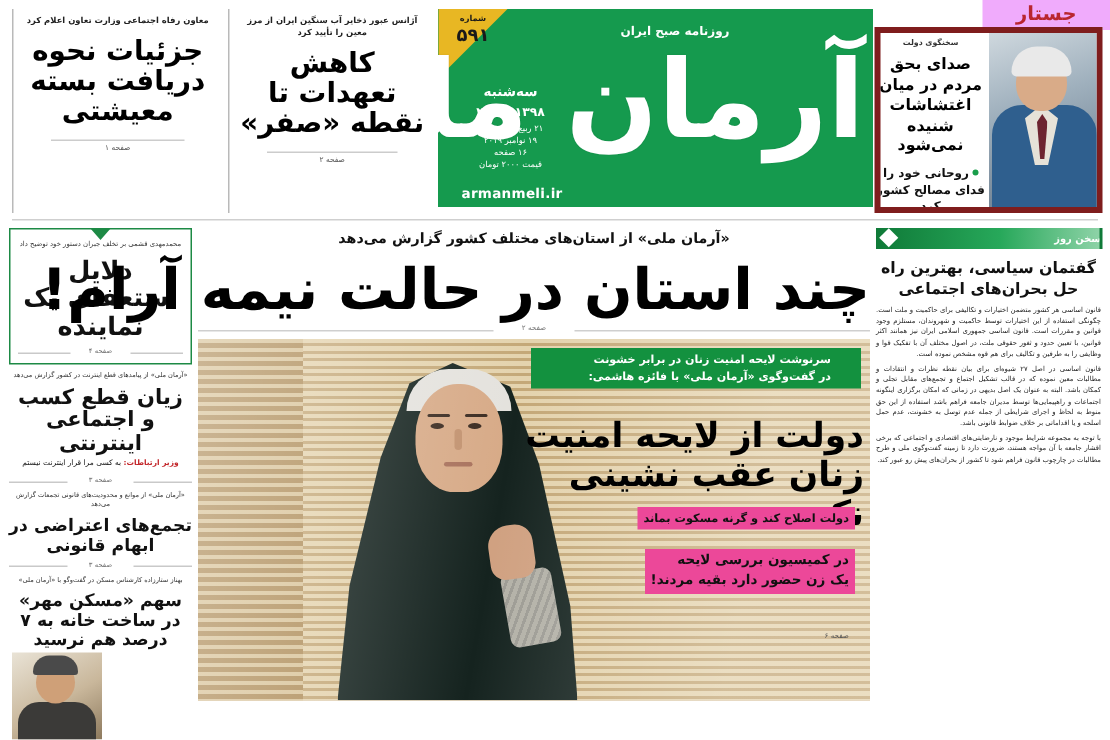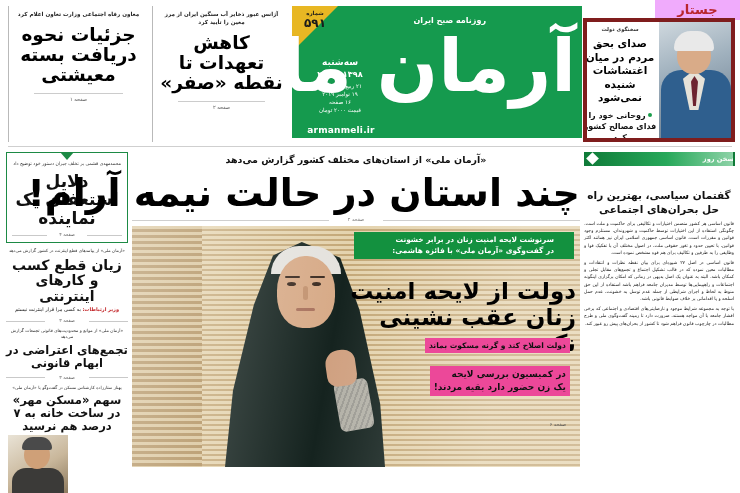--- a/index.html
+++ b/index.html
@@ -174,21 +174,21 @@
   
   .rside{position:absolute;left:584px;top:152px;width:150px;height:341px;}
   .sbar{position:relative;height:14px;
         background:linear-gradient(90deg,#0f7a38 0%,#27a85a 55%,#8fd3a8 100%);
         color:#fff;font-size:6.6px;font-weight:bold;
         line-height:14px;letter-spacing:2px;}
   .sbar .dia{position:absolute;left:4px;top:2px;width:9px;height:9px;
              background:#fff;transform:rotate(45deg);}
   .sbar .tick{position:absolute;right:-1px;top:0;width:2px;height:14px;background:#0f7a38;}
   .r-hl{text-align:center;font-size:10.5px;line-height:14px;font-weight:bold;
-        margin-top:22px;letter-spacing:-.4px;}
+        margin-top:6px;letter-spacing:-.4px;}
   .r-author{position:relative;margin-top:6px;height:42px;}
   .r-avatar{position:absolute;left:0;top:0;width:40px;height:40px;
      border:1px solid #1d8a45;box-sizing:border-box;overflow:hidden;
      background:linear-gradient(160deg,#dfe3e6,#9aa4ac);}
   .ra-head{position:absolute;left:11px;top:8px;width:17px;height:19px;
      border-radius:50%;background:#d2a47f;}
   .ra-hair{position:absolute;left:9px;top:4px;width:21px;height:10px;
      border-radius:11px 11px 2px 2px;background:#2e2a26;}
   .ra-beard{position:absolute;left:12px;top:18px;width:15px;height:10px;
      border-radius:0 0 9px 9px;background:#413a33;}
@@ -267,21 +267,21 @@
 
     <div class="lbox">
       <div class="tri"></div>
       <div class="kick">محمدمهدی قشمی بر تخلف جبران دستور خود توضیح داد</div>
       <div class="hl">دلایل استعفای یک نماینده</div>
       <div class="pgline">صفحه ۴</div>
     </div>
 
     <div class="litem">
       <div class="kick">«آرمان ملی» از پیامدهای قطع اینترنت در کشور گزارش می‌دهد</div>
-      <div class="hl">زیان قطع کسب و کارهای اینترنتی</div>
+      <div class="hl">زیان قطع کسب و اجتماعی اینترنتی</div>
       <div class="sub">
         <span class="red">وزیر ارتباطات:</span>
         <span>به کسی مرا قرار اینترنت نیستم</span>
       </div>
       <div class="pgline">صفحه ۳</div>
     </div>
 
     <div class="litem">
       <div class="kick">«آرمان ملی» از موانع و محدودیت‌های قانونی تجمعات گزارش می‌دهد</div>
       <div class="hl sm">تجمع‌های اعتراضی در ابهام قانونی</div>

